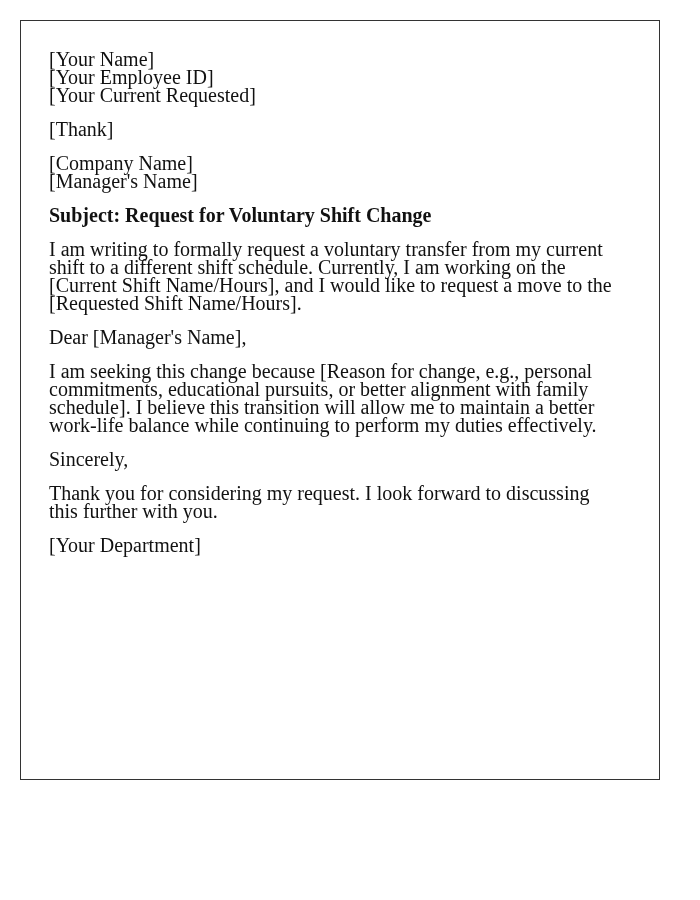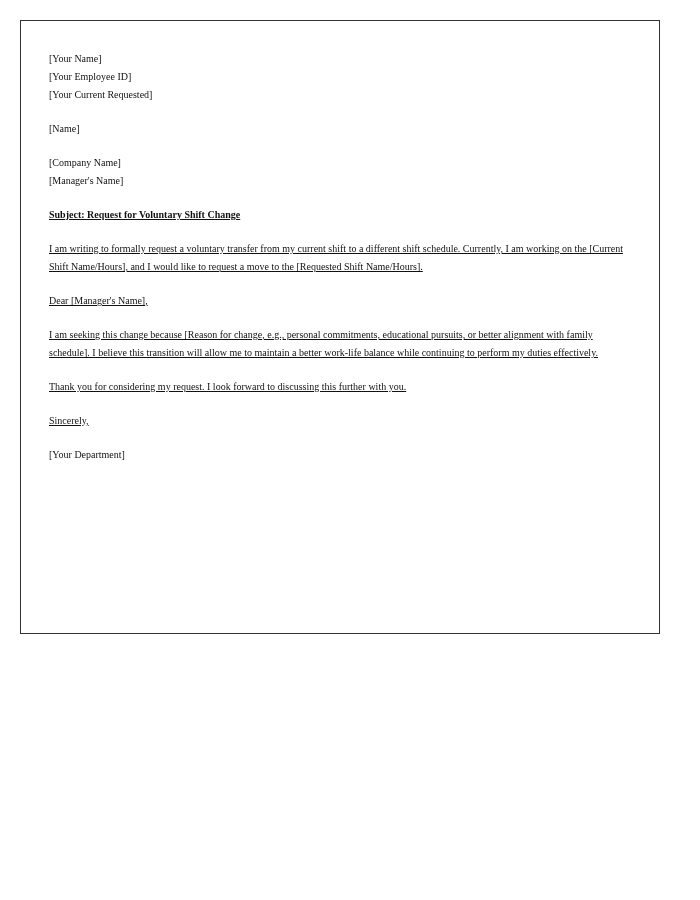--- a/index.html
+++ b/index.html
@@ -12,68 +12,67 @@
     height: 900px;
     position: relative;
     font-family: "Liberation Serif", "DejaVu Serif", serif;
     color: #111111;
   }
   .letter {
     position: absolute;
     left: 20px;
     top: 20px;
     width: 640px;
-    height: 614px;
+    height: 760px;
     border: 1px solid #333333;
     box-sizing: border-box;
     padding: 29px 28px 0 28px;
-    font-size: 10px;
+    font-size: 20px;
     line-height: 18px;
   }
   .block {
     margin: 0 0 16px 0;
   }
   .line {
     display: block;
   }
   p {
     margin: 0 8px 16px 0;
-    text-decoration: underline;
   }
   .subject {
     font-weight: bold;
   }
 </style>
 </head>
 <body>
 
 <div class="letter">
 
   <div class="block">
     <span class="line">[Your Name]</span>
     <span class="line">[Your Employee ID]</span>
     <span class="line">[Your Current Requested]</span>
   </div>
 
   <div class="block">
-    <span class="line">[Name]</span>
+    <span class="line">[Thank]</span>
   </div>
 
   <div class="block">
     <span class="line">[Company Name]</span>
     <span class="line">[Manager's Name]</span>
   </div>
 
   <p class="subject">Subject: Request for Voluntary Shift Change</p>
 
   <p>I am writing to formally request a voluntary transfer from my current shift to a different shift schedule. Currently, I am working on the [Current Shift Name/Hours], and I would like to request a move to the [Requested Shift Name/Hours].</p>
 
   <p>Dear [Manager's Name],</p>
   <p>I am seeking this change because [Reason for change, e.g., personal commitments, educational pursuits, or better alignment with family schedule]. I believe this transition will allow me to maintain a better work-life balance while continuing to perform my duties effectively.</p>
+  <p>Sincerely,</p>
+
   <p>Thank you for considering my request. I look forward to discussing this further with you.</p>
-
-  <p>Sincerely,</p>
 
   <div class="block">
     <span class="line">[Your Department]</span>
   </div>
 
 </div>
 
 </body></html>

